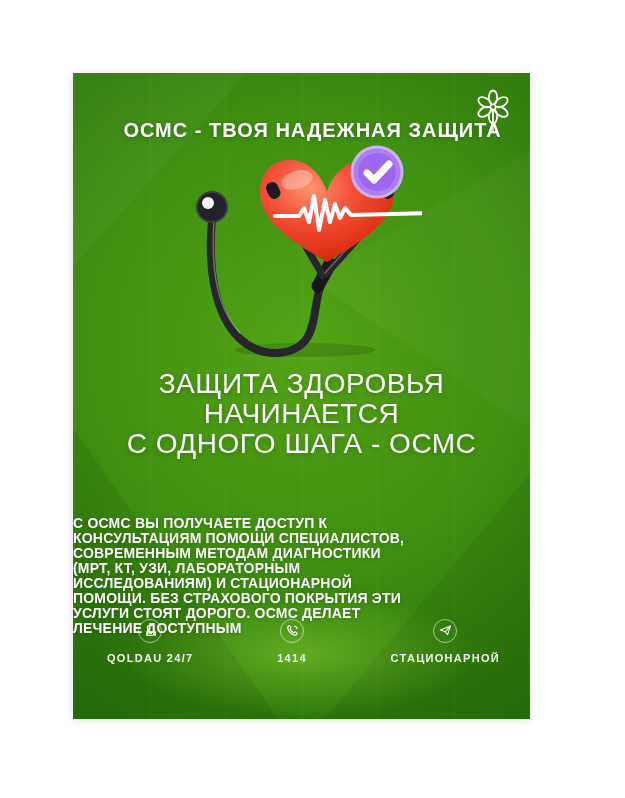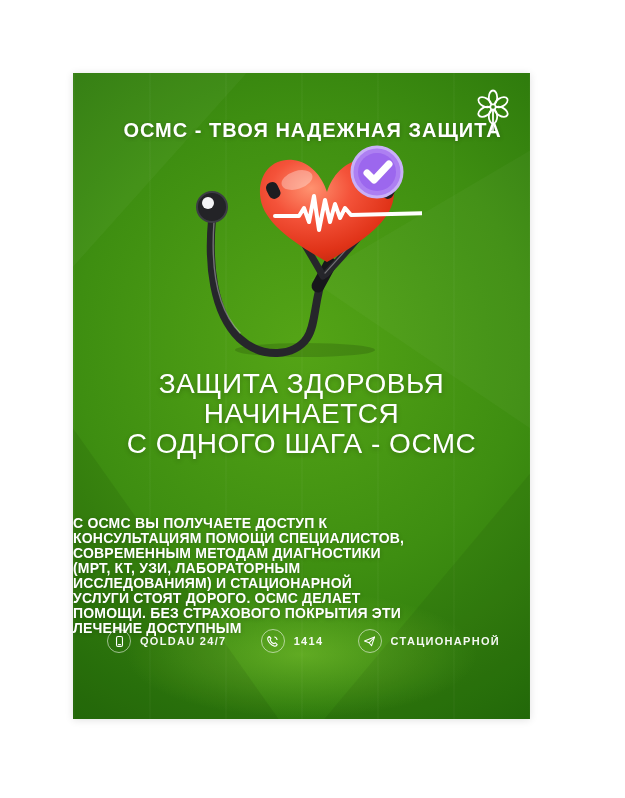--- a/index.html
+++ b/index.html
@@ -41,21 +41,21 @@
     position:absolute;top:412px;left:0;width:100%;text-align:left;
     color:#fff;font-weight:700;font-size:14px;line-height:15px;letter-spacing:.2px;
     text-shadow:0 1px 4px rgba(0,0,0,.22);
     margin-top:31px;
   }
   .footer{
     position:absolute;left:34px;right:30px;top:556px;height:24px;
     display:flex;justify-content:space-between;align-items:center;
     color:rgba(255,255,255,.95);font-size:11px;font-weight:600;letter-spacing:1.3px;
   }
-  .f-item{display:flex;align-items:center;gap:9px;white-space:nowrap;}
+  .f-item{display:flex;align-items:center;gap:9px;white-space:nowrap;flex-direction:column;}
   .circle{
     width:22px;height:22px;border:1px solid rgba(255,255,255,.55);border-radius:50%;
     display:flex;align-items:center;justify-content:center;flex:0 0 auto;
   }
   .circle svg{display:block;}
 </style>
 </head>
 <body>
 
 <div class="poster">
@@ -127,22 +127,22 @@
     <div>НАЧИНАЕТСЯ</div>
     <div>С ОДНОГО ШАГА - ОСМС</div>
   </div>
 
   <div class="body-text">
     <div>С ОСМС ВЫ ПОЛУЧАЕТЕ ДОСТУП К</div>
     <div>КОНСУЛЬТАЦИЯМ ПОМОЩИ СПЕЦИАЛИСТОВ,</div>
     <div>СОВРЕМЕННЫМ МЕТОДАМ ДИАГНОСТИКИ</div>
     <div>(МРТ, КТ, УЗИ, ЛАБОРАТОРНЫМ</div>
     <div>ИССЛЕДОВАНИЯМ) И СТАЦИОНАРНОЙ</div>
+    <div>ПОМОЩИ. БЕЗ СТРАХОВОГО ПОКРЫТИЯ ЭТИ</div>
     <div>УСЛУГИ СТОЯТ ДОРОГО. ОСМС ДЕЛАЕТ</div>
-    <div>ПОМОЩИ. БЕЗ СТРАХОВОГО ПОКРЫТИЯ ЭТИ</div>
     <div>ЛЕЧЕНИЕ ДОСТУПНЫМ</div>
   </div>
 
   <div class="footer">
     <div class="f-item">
       <span class="circle">
         <svg width="13" height="13" viewBox="0 0 14 14" fill="none" stroke="#ffffff" stroke-width="1.2" stroke-linecap="round">
           <rect x="3.8" y="1.6" width="6.4" height="10.8" rx="1.6"></rect>
           <line x1="5.9" y1="10.4" x2="8.1" y2="10.4"></line>
         </svg>

